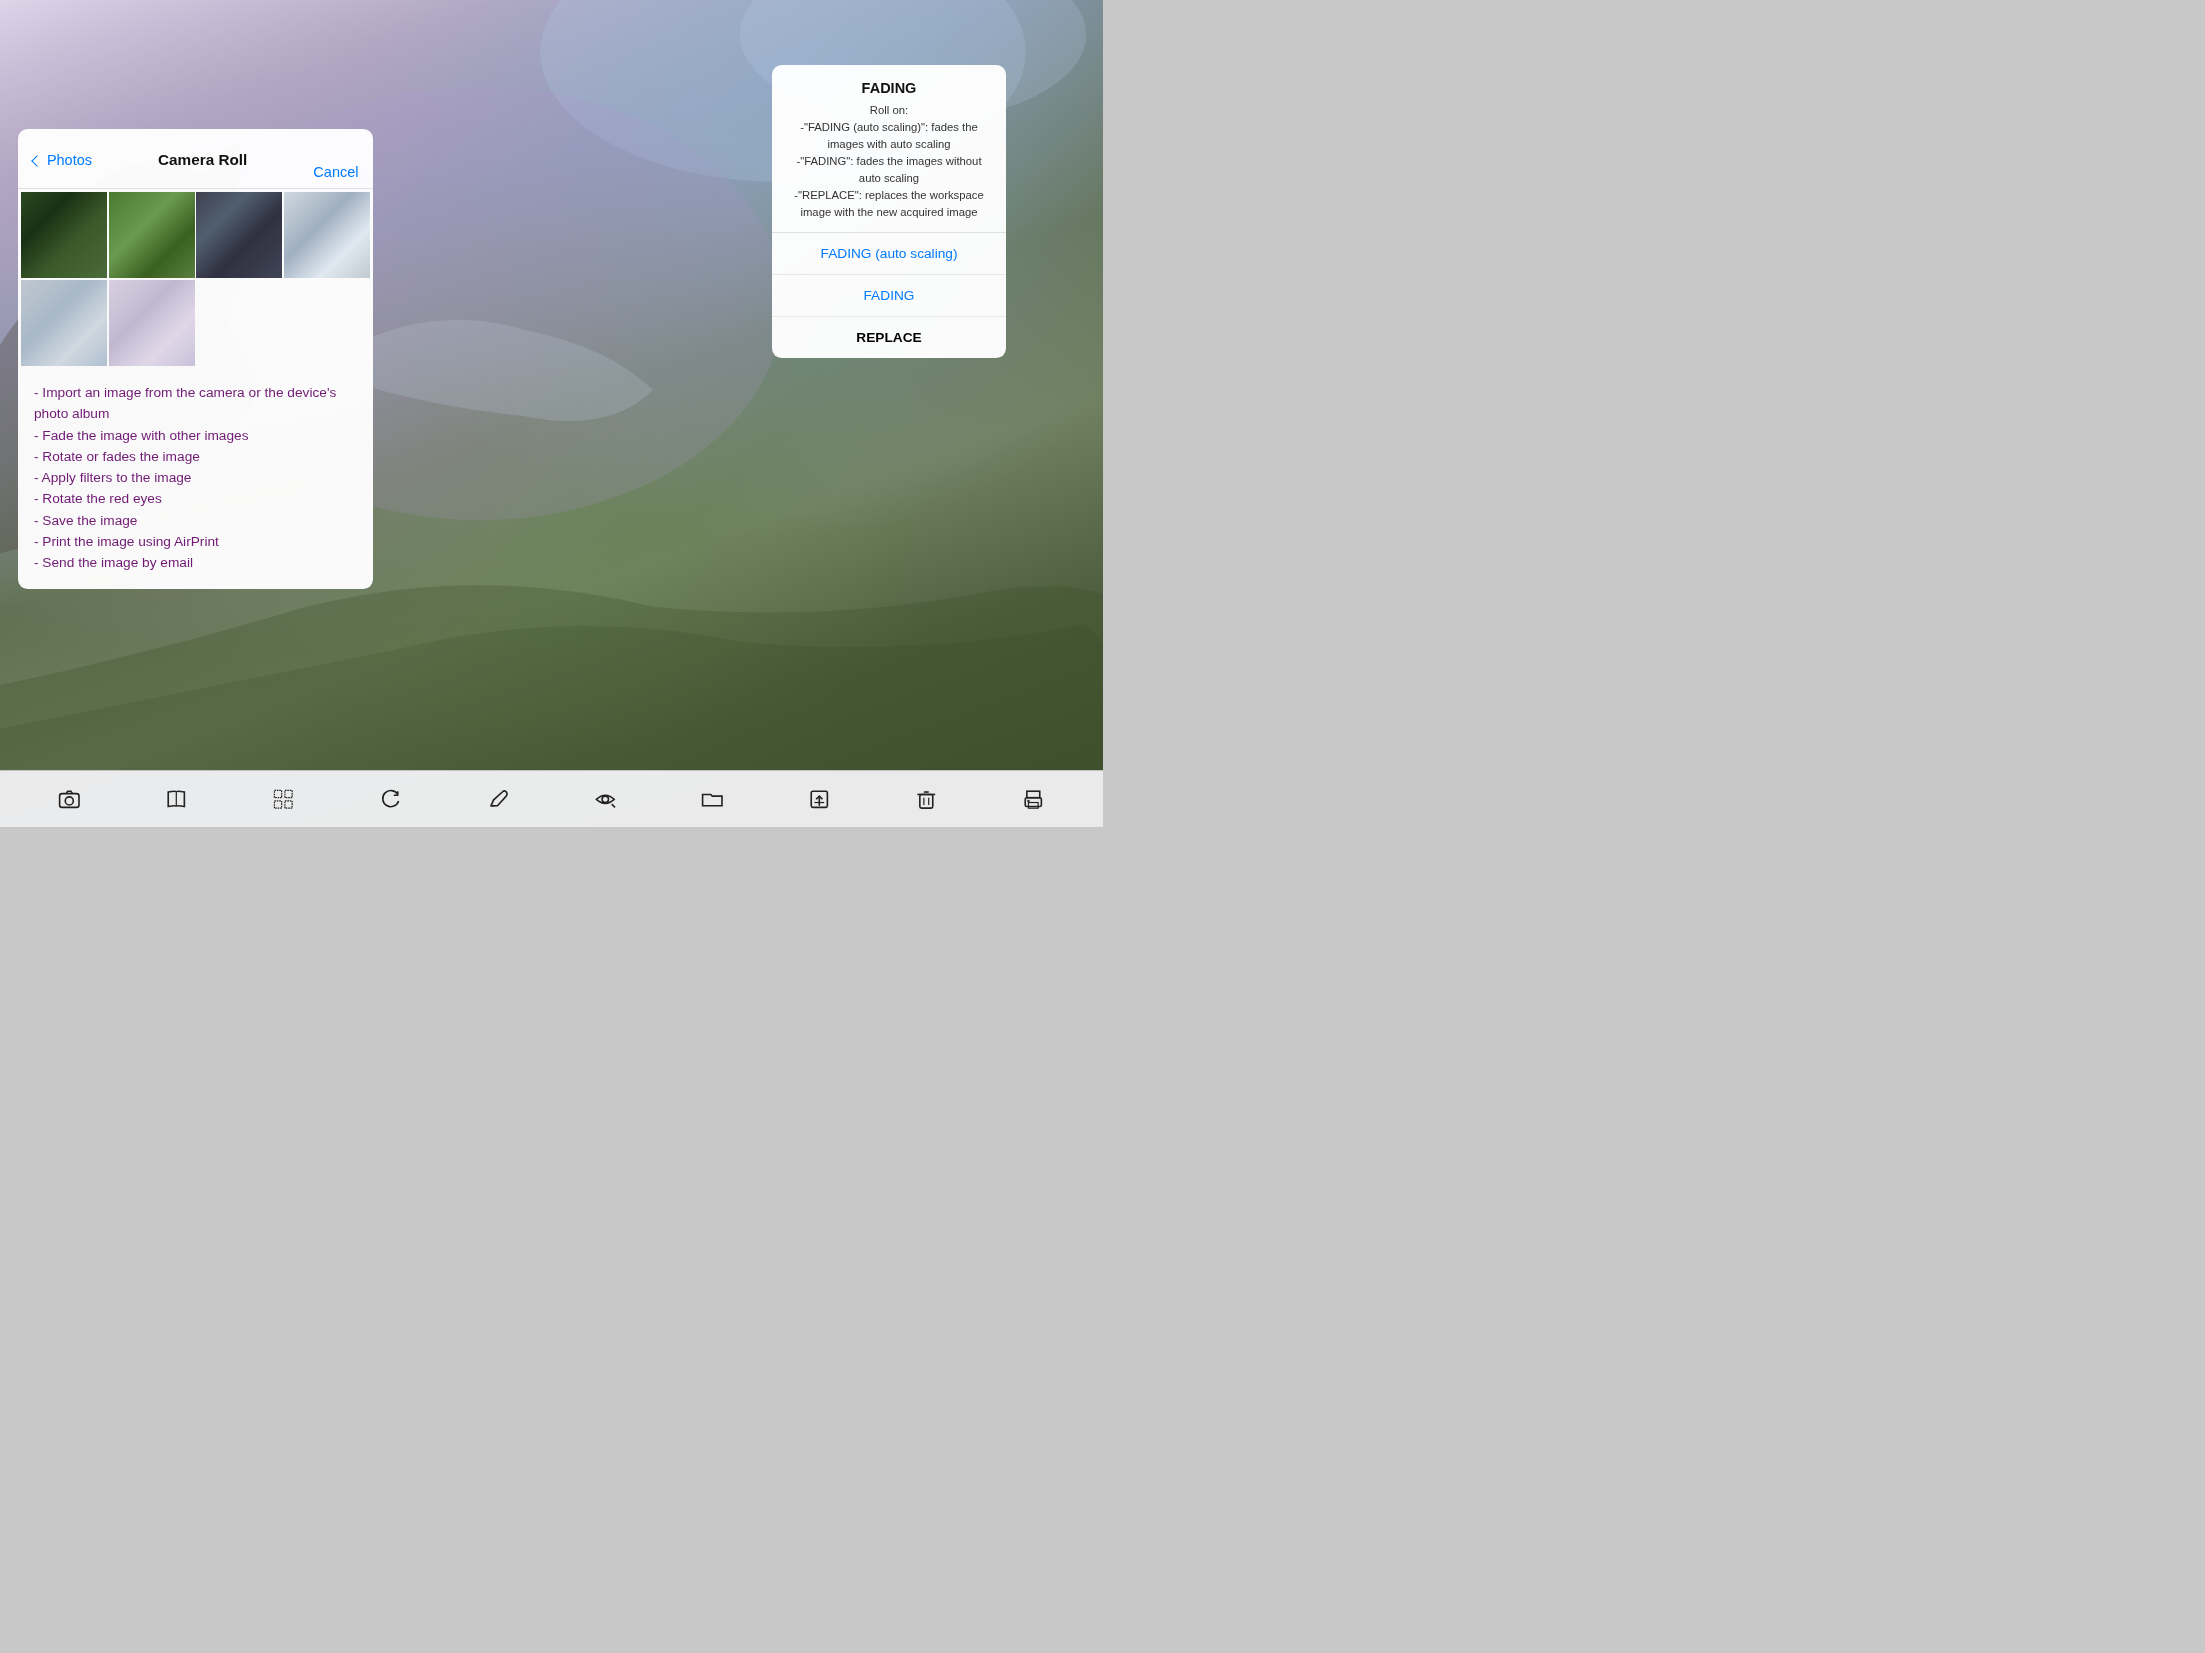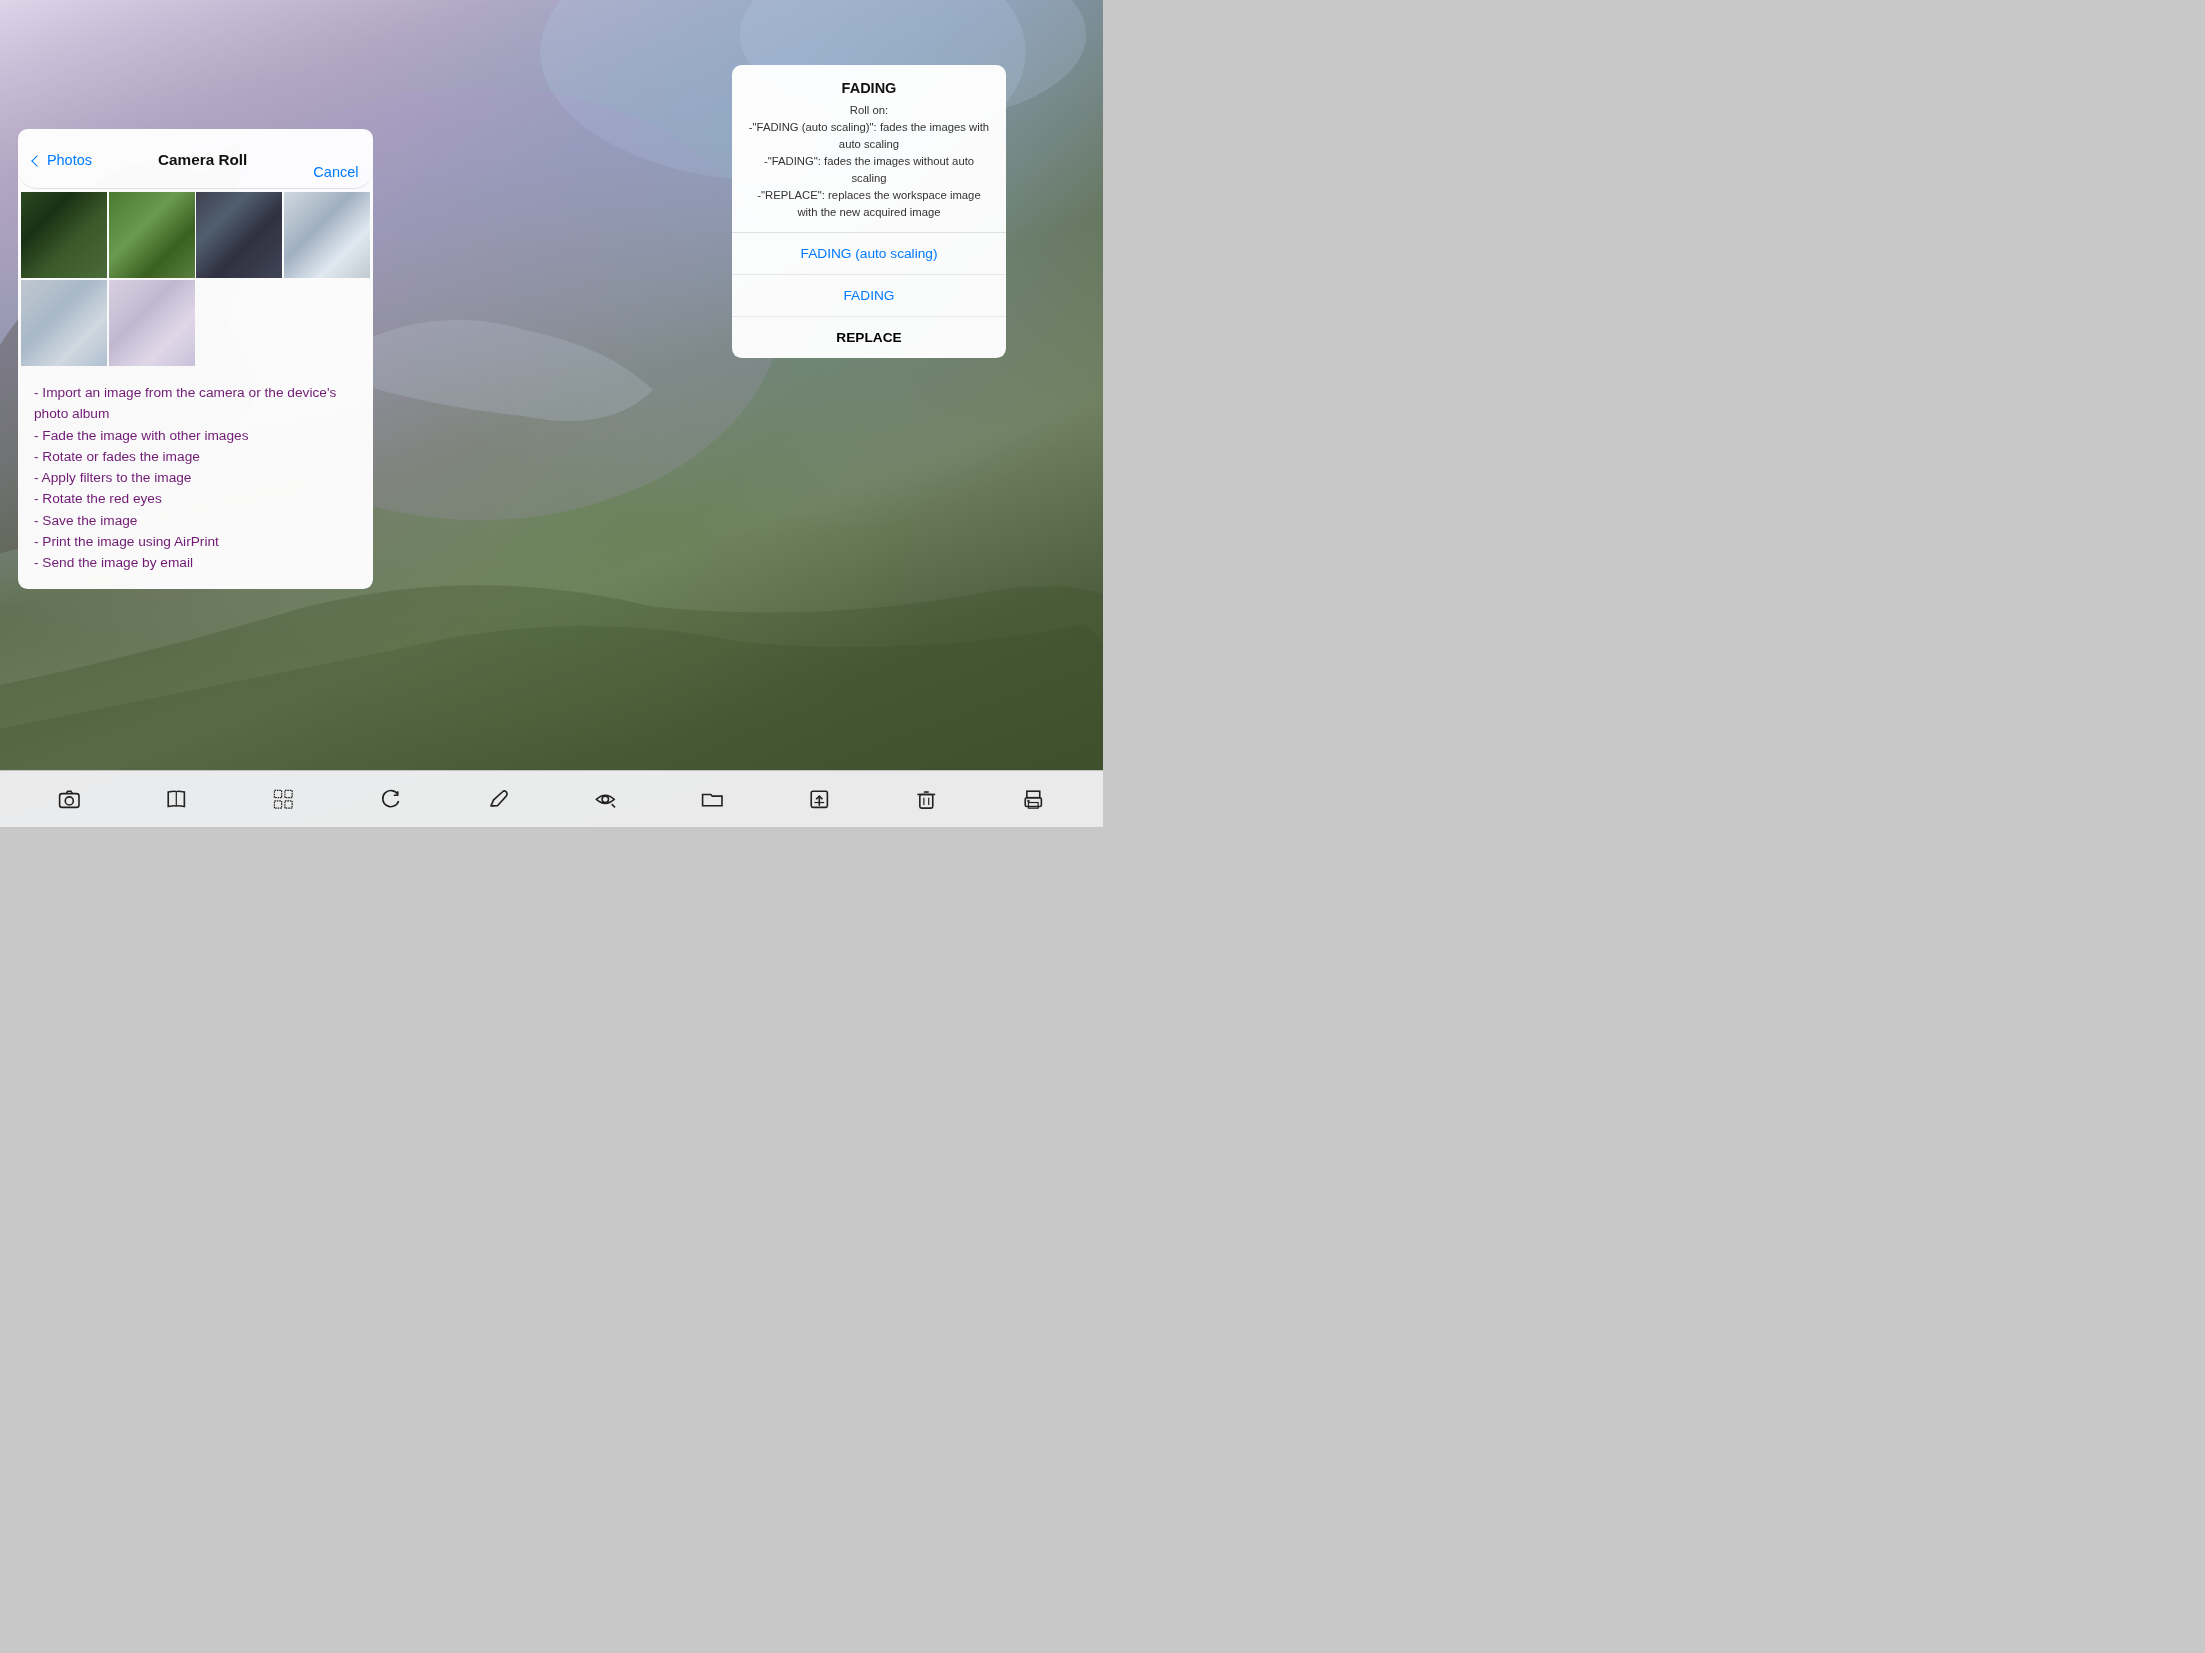--- a/index.html
+++ b/index.html
@@ -73,21 +73,20 @@
       padding-bottom: 16px;
     }
 
     
     .camera-roll-header {
       display: flex;
       align-items: center;
       justify-content: space-between;
       padding: 11.3px 14.5px 8px 14.5px;
       border-bottom: 0.8px solid #e0e0e0;
-      border-radius: 19px;
     }
 
     .back-btn {
       color: #007aff;
       font-size: 14.5px;
       display: flex;
       align-items: center;
       gap: 3.2px;
       cursor: pointer;
     }
@@ -144,21 +143,21 @@
       font-size: 13.7px;
       line-height: 1.55;
       color: #701a75;
     }
 
     
     .right-panel {
       position: absolute;
       top: 65px;
       right: 97px;
-      width: 274px;
+      width: 234px;
       background: rgba(255,255,255,0.97);
       border-radius: 9.7px;
       z-index: 50;
       overflow: hidden;
     }
 
     .fading-info {
       padding: 14.5px 16px 11.3px 16px;
       text-align: center;
       border-bottom: 0.8px solid #e0e0e0;

